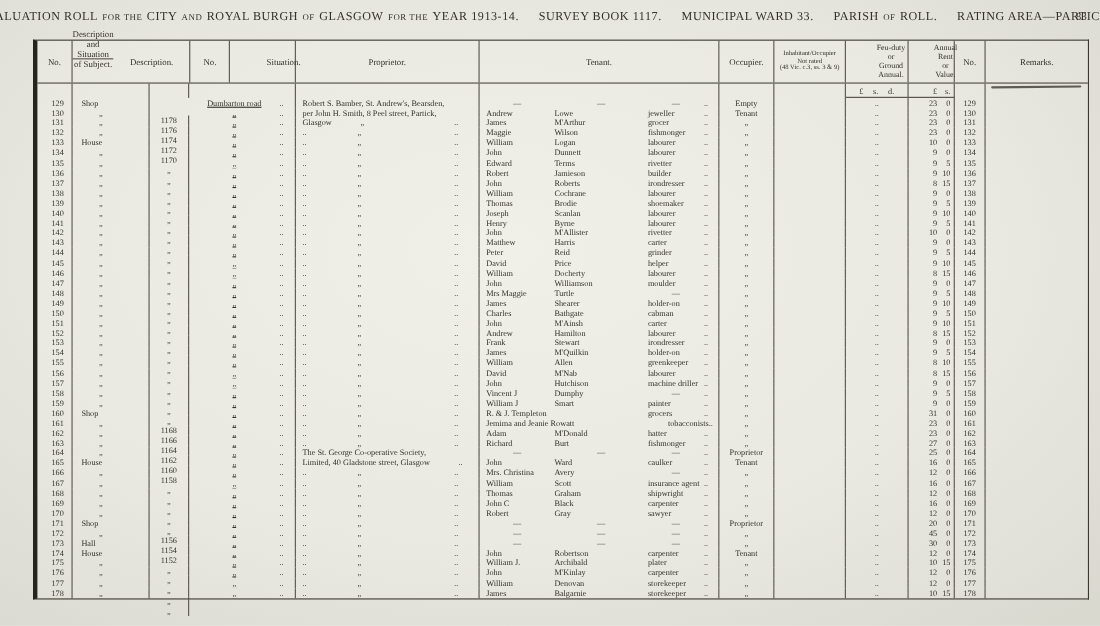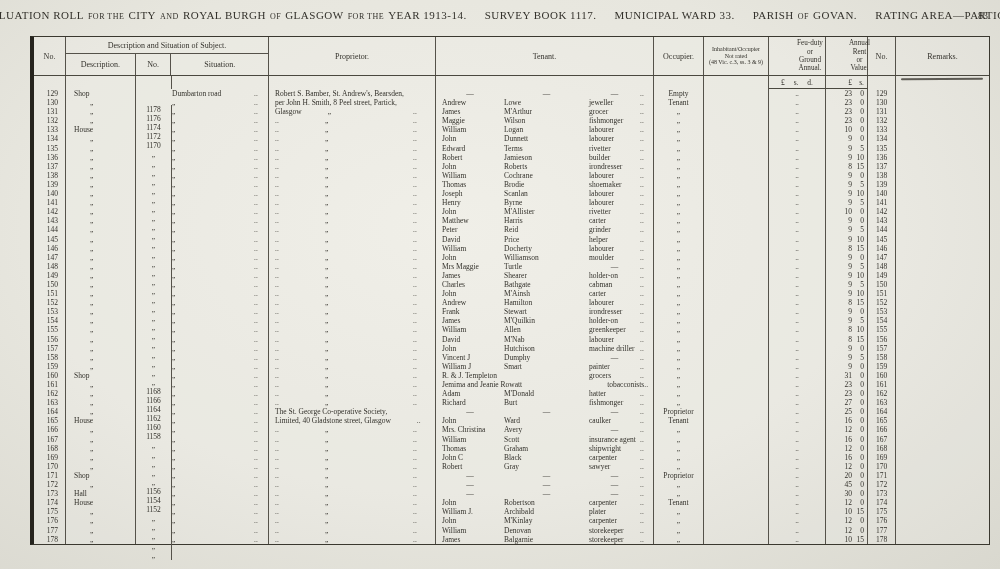--- a/index.html
+++ b/index.html
@@ -27,21 +27,21 @@
   }
   .vtable *{box-sizing:border-box;}
   .cell{border-right:1px solid #55524a;height:100%;}
   
   .w-nol{width:32px;} .w-desc{width:70px;} .w-stno{width:36px;} .w-sit{width:97px;}
   .w-prop{width:167px;} .w-ten{width:218px;} .w-occ{width:50px;} .w-inh{width:65px;}
   .w-feu{width:57px;} .w-rent{width:42px;} .w-nor{width:28px;} .w-rem{flex:1;border-right:none;}
   
   .thead{display:flex;height:39px;border-bottom:1px solid #4a483f;font-size:8px;text-align:center;}
   .hc{display:flex;align-items:center;justify-content:center;padding:1px;}
-  .hgroup{width:203px;border-right:1px solid #55524a;display:flex;flex-direction:column;}
+  .hgroup{width:203px;border-right:1px solid #55524a;display:flex;}
   .hg-top{height:17px;display:flex;align-items:center;justify-content:center;border-bottom:1px solid #55524a;}
   .hg-sub{display:flex;flex:1;}
   .hg-sub .cell{display:flex;align-items:center;justify-content:center;}
   .hg-sub .cell:last-child{border-right:none;}
   .stack{display:flex;flex-direction:column;align-items:center;justify-content:center;line-height:1.15;}
   .tiny{font-size:6px;line-height:1.1;}
   .hd3{font-size:7.2px;margin-left:26px;}
   
   .band{display:flex;height:13px;font-size:7.5px;}
   .band .cell{display:flex;align-items:center;}
@@ -52,21 +52,21 @@
   .band .w-rem{position:relative;}
   .band .w-rem .artifact{position:absolute;top:2px;left:5%;width:88%;height:2px;background:#45433c;transform:rotate(-.5deg);border-radius:2px;opacity:.85;}
   
   .tbody{font-size:7.5px;}
   .tr{display:flex;height:9.1px;line-height:9.1px;}
   .tr .cell{display:flex;align-items:center;white-space:nowrap;}
   .c-nol{justify-content:flex-end;padding-right:7px;}
   .c-desc{padding-left:8px;}
   .c-desc.dit{padding-left:24px;}
   .c-stno{justify-content:center;margin-top:16px;}
-  .sit-t{flex:1;text-align:left;}
+  .sit-t{flex:1;text-align:center;text-decoration:underline;}
   .dots{width:14px;text-align:left;}
   .pl{flex:0 0 30px;padding-left:6px;overflow:visible;white-space:nowrap;}
   .pm{flex:1;padding-left:26px;}
   .pr{flex:0 0 22px;}
   .t1{flex:0 0 68px;padding-left:6px;overflow:visible;}
   .t2{flex:0 0 85px;overflow:visible;}
   .t3{flex:1;overflow:visible;}
   .tdots{width:13px;}
   .c-occ{justify-content:center;}
   .c-feu{justify-content:center;}
@@ -87,21 +87,21 @@
     <span class="ts">AND</span>
     <span class="tl">ROYAL BURGH</span>
     <span class="ts">OF</span>
     <span class="tl">GLASGOW</span>
     <span class="ts">FOR THE</span>
     <span class="tl">YEAR 1913-14.</span>
     <span class="tl g">SURVEY BOOK 1117.</span>
     <span class="tl g">MUNICIPAL WARD 33.</span>
     <span class="tl g">PARISH</span>
     <span class="ts">OF</span>
-    <span class="tl">GOVAN.</span>
+    <span class="tl">ROLL.</span>
     <span class="tl g">RATING AREA—PARTICK.</span>
   </div>
   <div class="pageno">83</div>
 </div>
 
 <div class="vtable">
 
   <div class="thead">
     <div class="cell hc w-nol">No.</div>
     <div class="hgroup">

